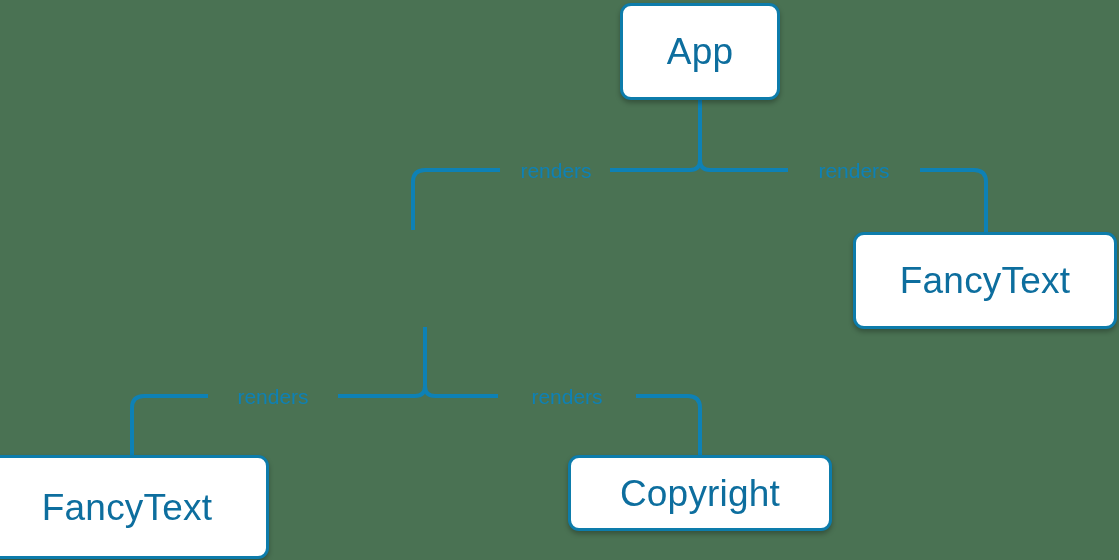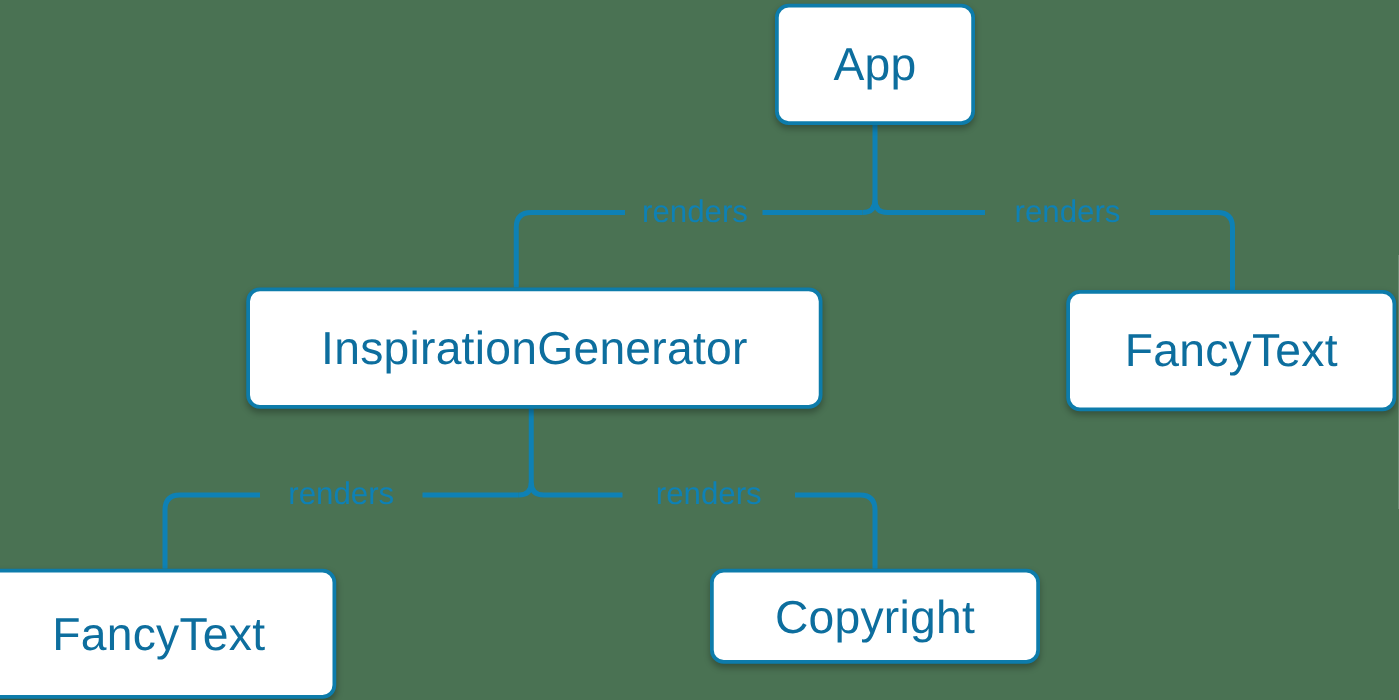--- a/index.html
+++ b/index.html
@@ -49,21 +49,21 @@
     color: #0d6e9e;
     font-size: 37px;
     font-weight: 400;
     letter-spacing: 0.2px;
     white-space: nowrap;
     line-height: 1;
   }
   .edge-label {
     position: absolute;
     color: #0e81b5;
-    font-size: 25px;
+    font-size: 21px;
     font-weight: 500;
     white-space: nowrap;
     line-height: 1;
     z-index: 6;
     transform: translate(-50%, -50%);
   }
 
   
   #node-app            { left: 620px; top: 3px;   width: 160px; height: 97px; }
   #node-inspiration    { left: 197px; top: 230px; width: 461px; height: 97px; }
@@ -88,23 +88,20 @@
 
     <path class="edge-path" d="M 415 396 L 338 396 M 208 396 L 144 396 Q 132 396 132 408 L 132 455"></path>
 
     <path class="edge-path" d="M 425 386 Q 425 396 435 396 L 498 396 M 636 396 L 688 396 Q 700 396 700 408 L 700 455"></path>
   </svg>
 
   <div class="node" id="node-app">
     <span class="node-label">App</span>
   </div>
 
-  <div class="node" id="node-inspiration">
-    <span class="node-label">InspirationGenerator</span>
-  </div>
 
   <div class="node" id="node-fancytext-right">
     <span class="node-label">FancyText</span>
   </div>
 
   <div class="node" id="node-fancytext-left">
     <span class="node-label">FancyText</span>
   </div>
 
   <div class="node" id="node-copyright">

